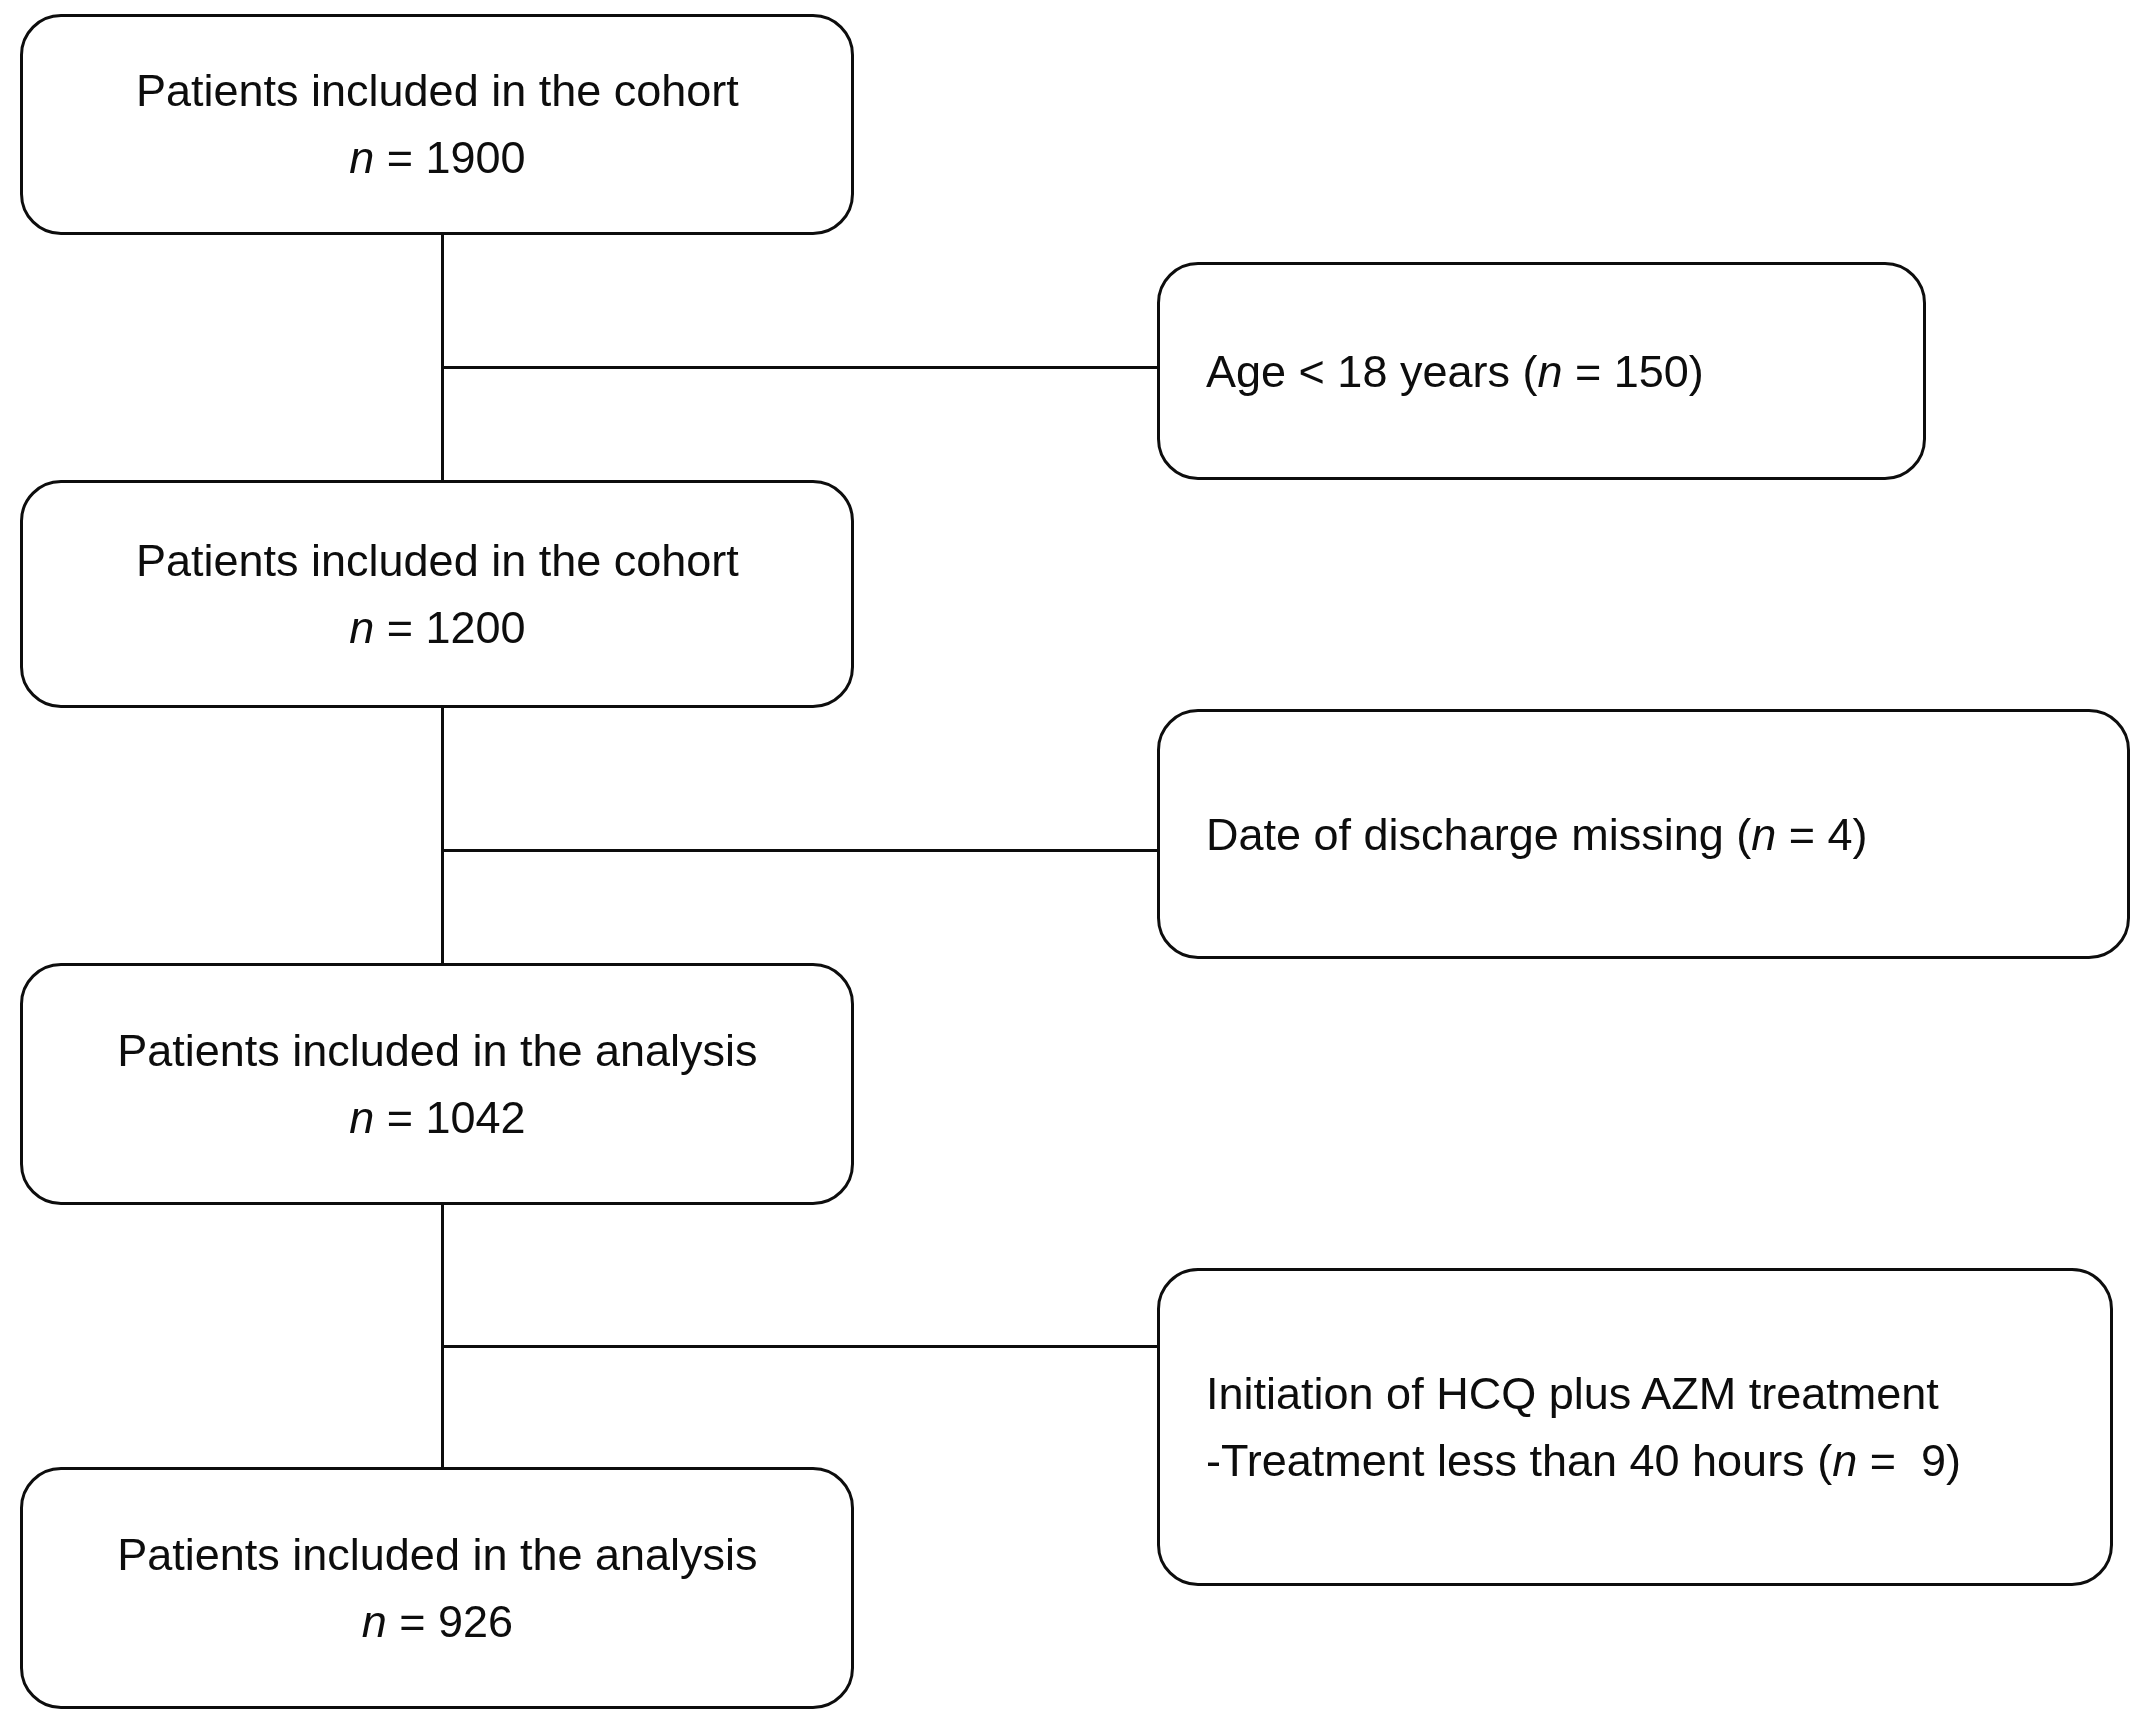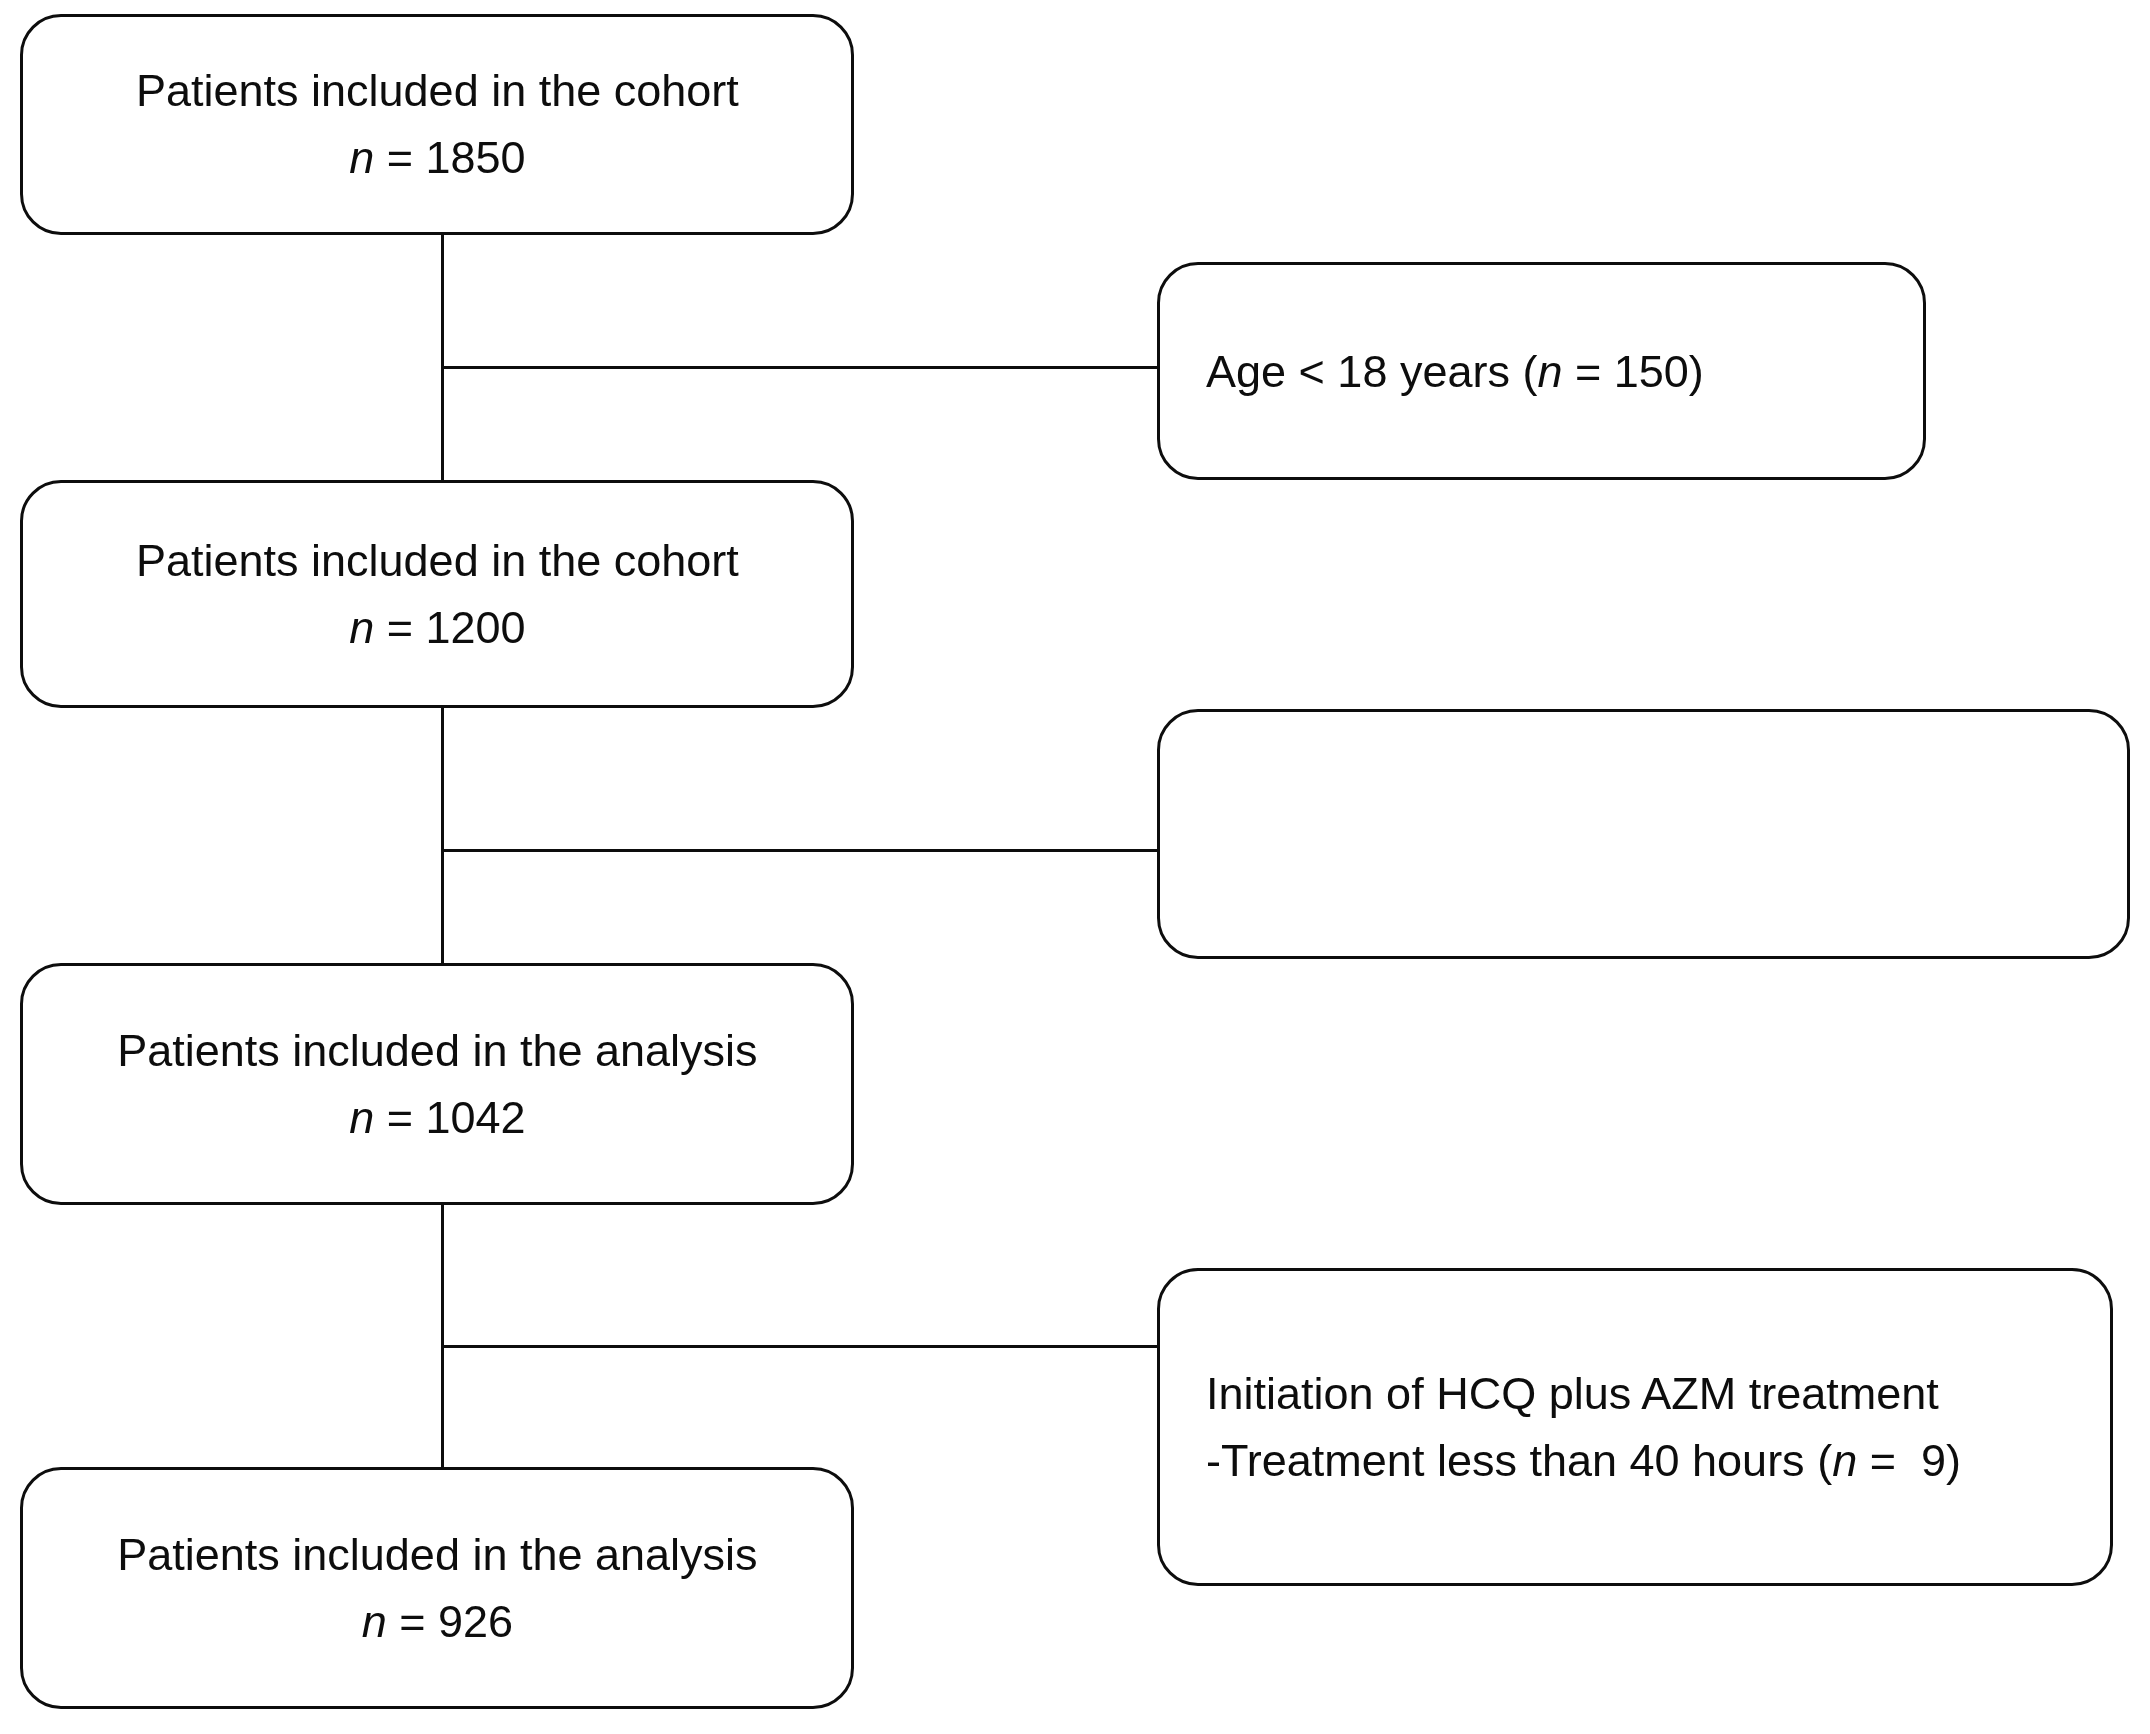--- a/index.html
+++ b/index.html
@@ -67,21 +67,21 @@
     background: #111111;
   }
 </style>
 </head>
 <body>
 
 <div class="canvas">
 
   <div class="box lbox" style="top:13.6px;height:221px">
     <div class="line"><span class="t">Patients included in the cohort</span></div>
-    <div class="line"><i class="t">n</i><span class="t"> = 1850</span></div>
+    <div class="line"><i class="t">n</i><span class="t"> = 1900</span></div>
   </div>
 
   <div class="box lbox" style="top:480px;height:228px">
     <div class="line"><span class="t">Patients included in the cohort</span></div>
     <div class="line"><i class="t">n</i><span class="t"> = 1200</span></div>
   </div>
 
   <div class="box lbox" style="top:963px;height:242px">
     <div class="line"><span class="t">Patients included in the analysis</span></div>
     <div class="line"><i class="t">n</i><span class="t"> = 1042</span></div>
@@ -90,20 +90,21 @@
   <div class="box lbox" style="top:1467px;height:242px">
     <div class="line"><span class="t">Patients included in the analysis</span></div>
     <div class="line"><i class="t">n</i><span class="t"> = 926</span></div>
   </div>
 
   <div class="box rbox" style="top:262px;height:218px;width:769px">
     <div class="line"><span class="t">Age &lt; 18 years (</span><i class="t">n</i><span class="t"> = 150)</span></div>
   </div>
 
   <div class="box rbox" style="top:709px;height:250px;width:973px">
+    <div class="line"><span class="t">Date of discharge missing (</span><i class="t">n</i><span class="t"> = 4)</span></div>
   </div>
 
   <div class="box rbox" style="top:1268px;height:318px;width:956px">
     <div class="line"><span class="t">Initiation of HCQ plus AZM treatment</span><i class="t"></i><span class="t"></span></div>
     <div class="line"><span class="t">-Treatment less than 40 hours (</span><i class="t">n</i><span class="t"> =  9)</span></div>
   </div>
 
   <div class="vline" style="top:235px;height:245px"></div>
   <div class="vline" style="top:708px;height:255px"></div>
   <div class="vline" style="top:1205px;height:262px"></div>

